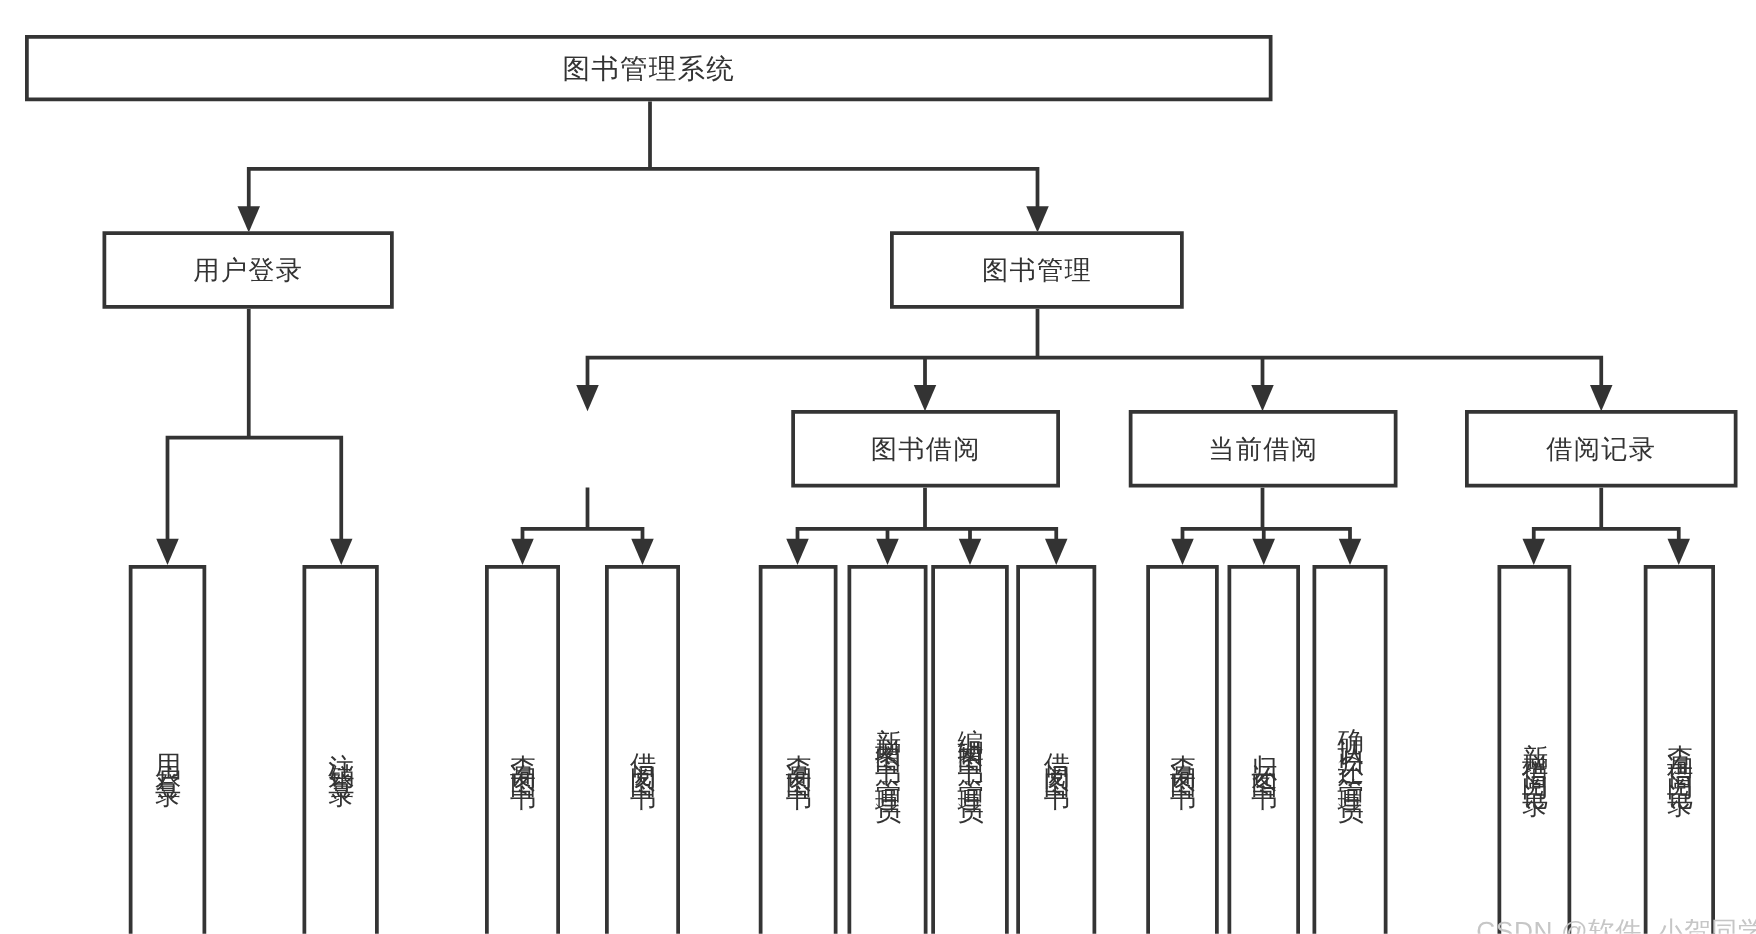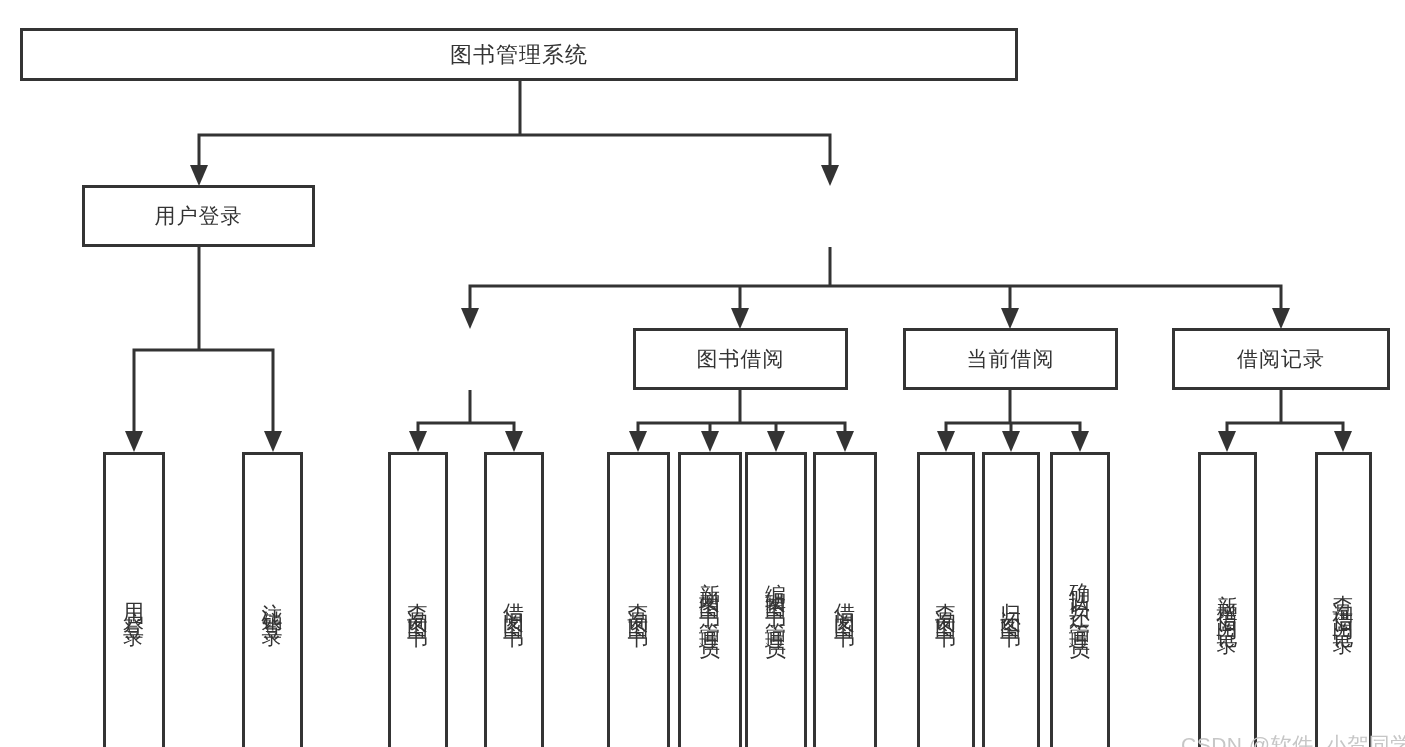--- a/index.html
+++ b/index.html
@@ -72,20 +72,23 @@
     </g>
   </svg>
 
   <div class="box h root" style="left:20px;top:13px;width:998px;height:53px">
     <span class="lbl">图书管理系统</span>
   </div>
 
   <div class="box h" style="left:82px;top:170px;width:233px;height:62px">
     <span class="lbl">用户登录</span>
   </div>
+  <div class="box h" style="left:712px;top:170px;width:235px;height:62px">
+    <span class="lbl">图书管理</span>
+  </div>
 
   <div class="box h" style="left:903px;top:313px;width:215px;height:62px">
     <span class="lbl">当前借阅</span>
   </div>
   <div class="box h" style="left:633px;top:313px;width:215px;height:62px">
     <span class="lbl">图书借阅</span>
   </div>
   <div class="box h" style="left:1172px;top:313px;width:218px;height:62px">
     <span class="lbl">借阅记录</span>
   </div>

